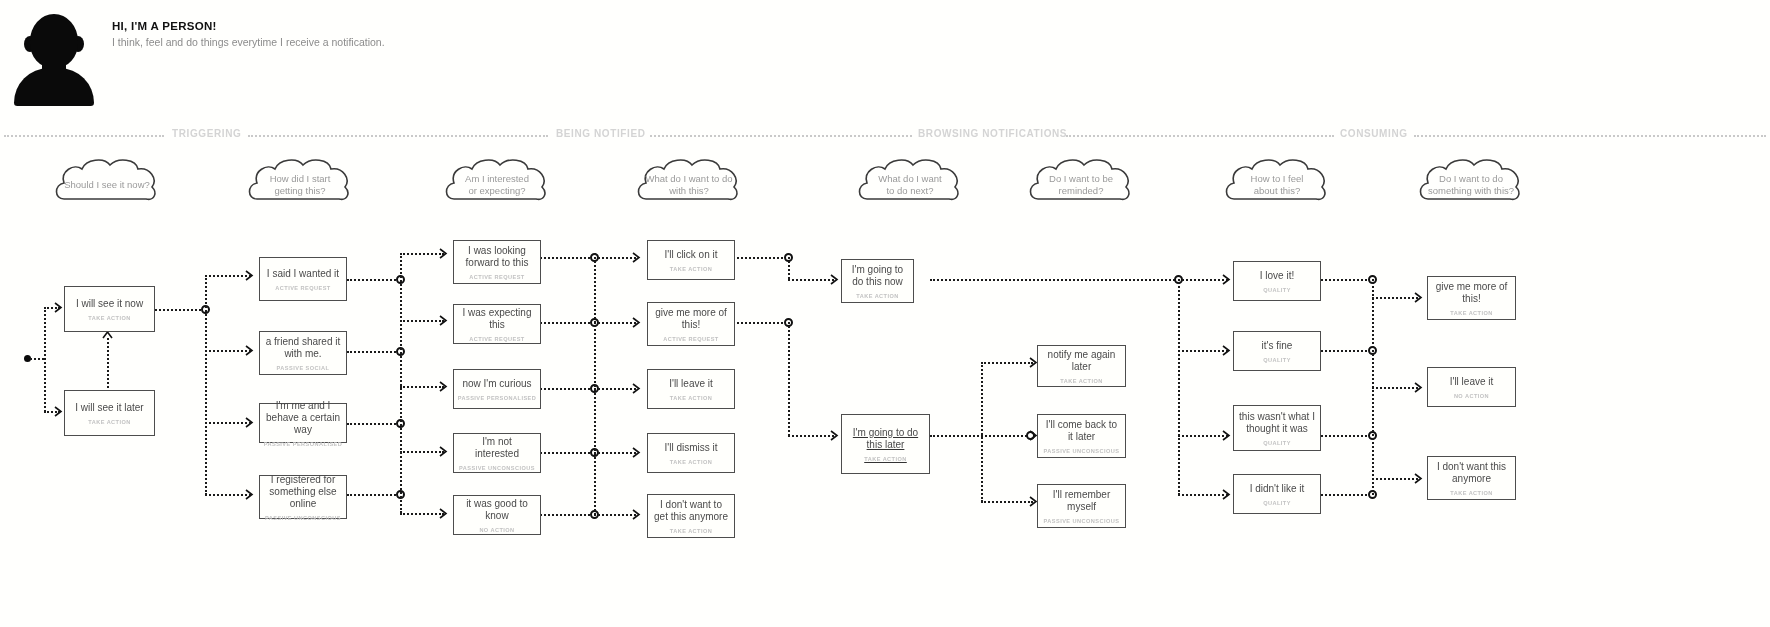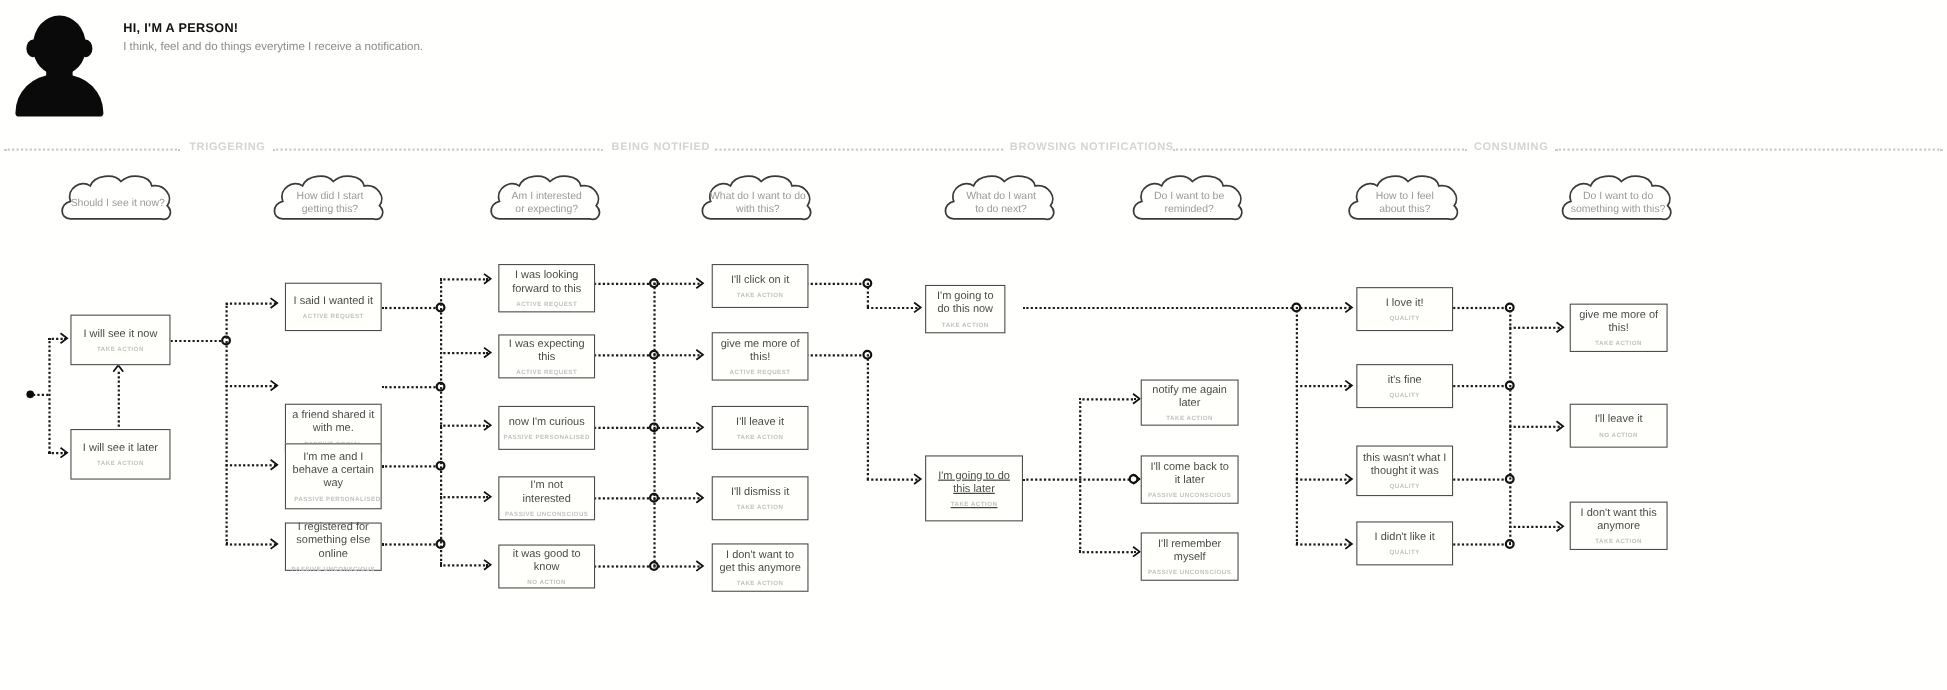--- a/index.html
+++ b/index.html
@@ -403,25 +403,25 @@
 </div>
 <div class="node" style="left:64px;top:390px;width:91px;height:46px;">
   <div class="ntext">I will see it later</div>
   <div class="ntag">TAKE ACTION</div>
 </div>
 
 <div class="node" style="left:259px;top:257px;width:88px;height:44px;">
   <div class="ntext">I said I wanted it</div>
   <div class="ntag">ACTIVE REQUEST</div>
 </div>
-<div class="node" style="left:259px;top:331px;width:88px;height:44px;margin-top:36px;">
+<div class="node" style="left:259px;top:331px;width:88px;height:44px;">
   <div class="ntext">a friend shared it with me.</div>
   <div class="ntag">PASSIVE SOCIAL</div>
 </div>
-<div class="node" style="left:259px;top:403px;width:88px;height:60px;align-items:flex-end;">
+<div class="node" style="left:259px;top:403px;width:88px;height:40px;">
   <div class="ntext">I'm me and I behave a certain way</div>
   <div class="ntag">PASSIVE PERSONALISED</div>
 </div>
 <div class="node" style="left:259px;top:475px;width:88px;height:44px;">
   <div class="ntext">I registered for something else online</div>
   <div class="ntag">PASSIVE UNCONSCIOUS</div>
 </div>
 
 <div class="node" style="left:453px;top:240px;width:88px;height:44px;">
   <div class="ntext">I was looking forward to this</div>

